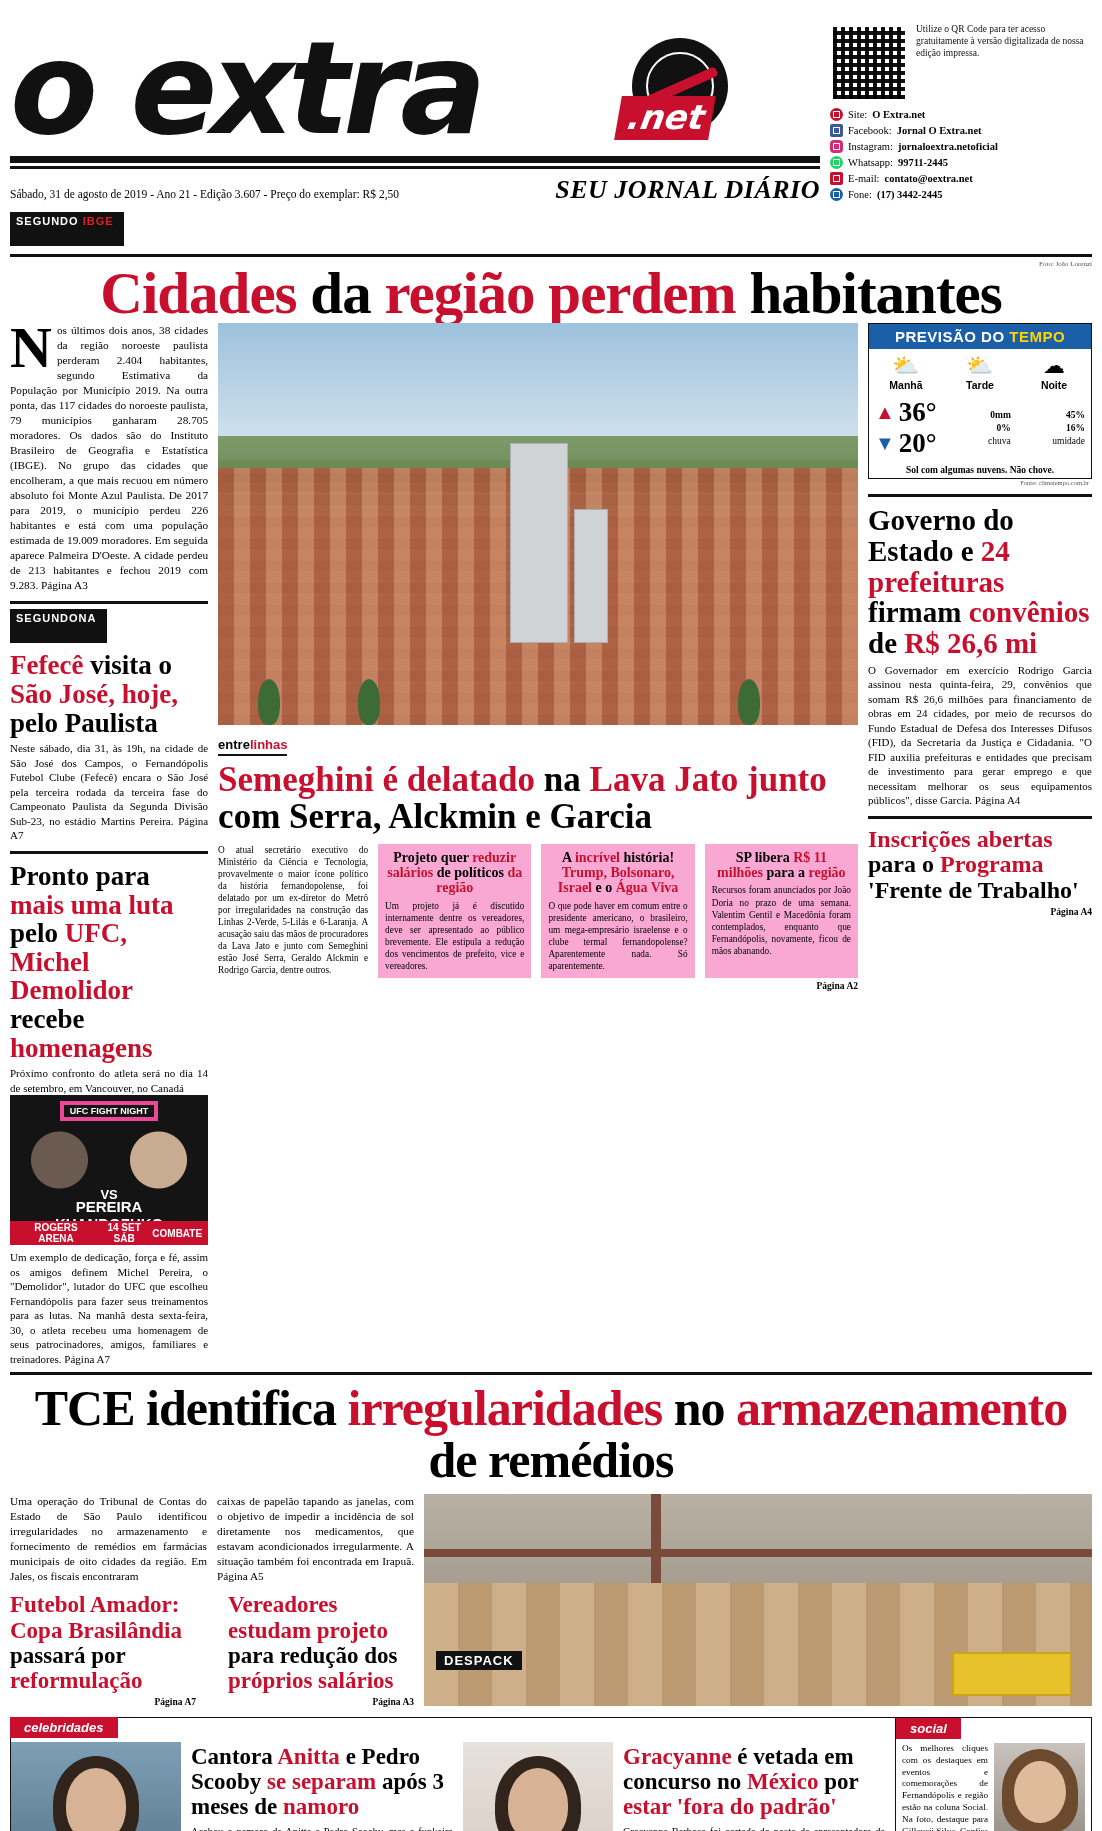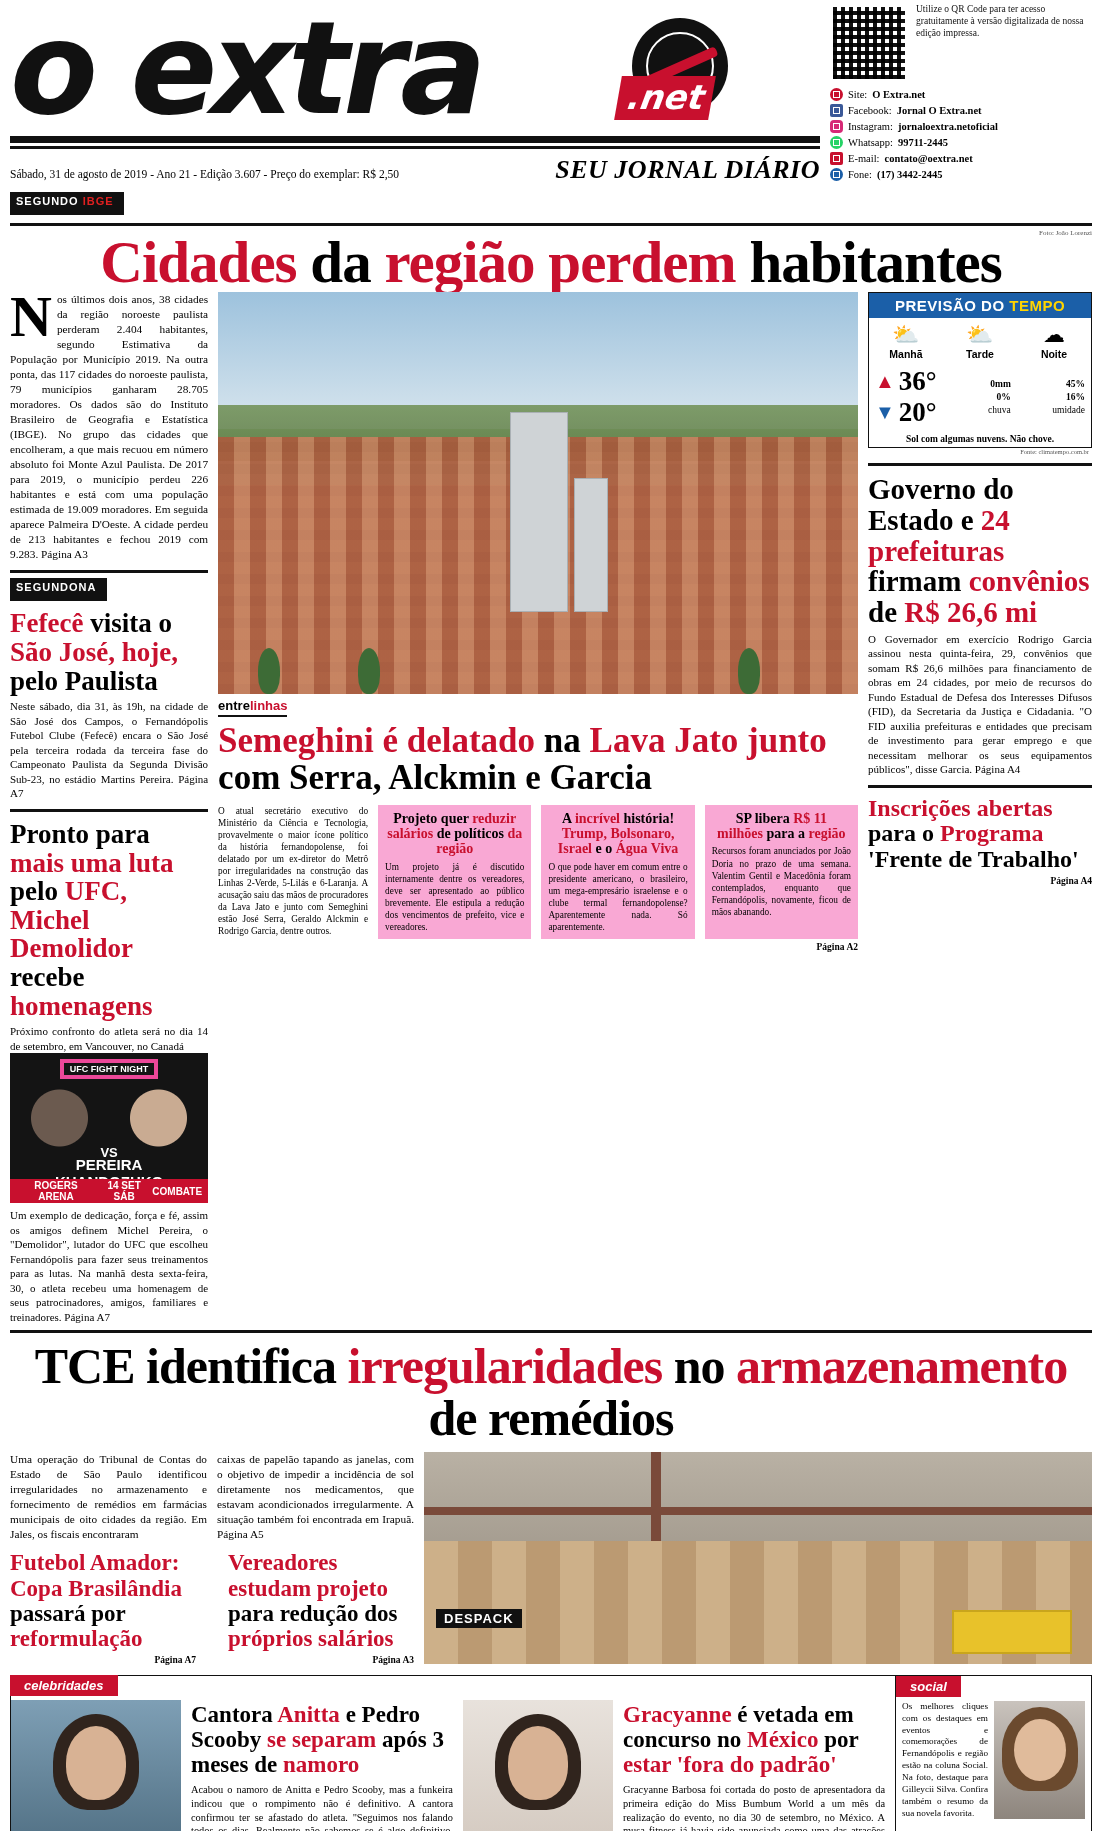--- a/index.html
+++ b/index.html
@@ -8,21 +8,21 @@
     width:1102px; height:1831px;
     background:#ffffff;
     font-family:"Liberation Serif", serif;
     color:#000;
     position:relative;
     overflow:hidden;
   }
   .page { position:relative; width:1102px; height:1831px; padding:0 10px; }
 
   
-  .masthead { display:flex; align-items:flex-start; padding:4px 0 0 0; }
+  .masthead { display:flex; align-items:flex-start; padding:24px 0 0 0; }
   .logo-block { width:810px; position:relative; }
   .logo-wrap { position:relative; height:130px; }
   .logo-text {
     font-family:"DejaVu Sans", sans-serif;
     font-weight:bold;
     font-size:128px;
     letter-spacing:-6px;
     line-height:130px;
     font-style:italic;
     color:#111;
@@ -85,21 +85,21 @@
   .ci.wa { background:#25d366; border-radius:50%; }
   .ci.mail { background:#c8102e; }
   .ci.phone { background:#1b5fa8; border-radius:50%; }
   .ci:after{ content:""; position:absolute; inset:3px; border:1px solid #fff; }
   .contact-row b { font-weight:bold; }
 
   
   .section-tag {
     display:inline-block; background:#111; color:#fff;
     font-family:"Liberation Sans", sans-serif; font-weight:bold;
-    font-size:11px; letter-spacing:1px; padding:3px 10px 8px 6px;
+    font-size:11px; letter-spacing:1px; padding:3px 10px 19px 6px;
   }
   .section-tag .hl { color:#e02020; }
   .tagline-row { border-top:3px solid #111; margin-top:8px; padding-top:0; position:relative; }
   .photo-credit { position:absolute; right:0; top:3px; font-size:7px; color:#555; }
 
   h1.main-hl {
     font-family:"Liberation Serif", serif;
     font-weight:bold;
     font-size:59px;
     line-height:1.02;
@@ -416,21 +416,21 @@
         <div class="sky"></div>
         <div class="green"></div>
         <div class="roofs"></div>
         <div class="bldg" style="left:292px; top:120px; width:58px; height:200px;"></div>
         <div class="bldg" style="left:356px; top:186px; width:34px; height:134px;"></div>
         <div class="tree" style="left:40px;"></div>
         <div class="tree" style="left:140px;"></div>
         <div class="tree" style="left:520px;"></div>
       </div>
 
-      <div style="margin-top:2px;">
+      <div style="margin-top:10px;">
         <span class="entre-tag"><span>entre</span><span class="red">linhas</span></span>
       </div>
       <h2 class="entre-hd">
         <span class="red">Semeghini é delatado</span><span> na </span><span class="red">Lava Jato junto</span><span> com </span><span>Serra, Alckmin e Garcia</span>
       </h2>
 
       <div class="entre-cols">
         <div class="entre-c" style="flex:0 0 150px;">O atual secretário executivo do Ministério da Ciência e Tecnologia, provavelmente o maior ícone político da história fernandopolense, foi delatado por um ex-diretor do Metrô por irregularidades na construção das Linhas 2-Verde, 5-Lilás e 6-Laranja. A acusação saiu das mãos de procuradores da Lava Jato e junto com Semeghini estão José Serra, Geraldo Alckmin e Rodrigo Garcia, dentre outros.</div>
 
         <div class="entre-c">

